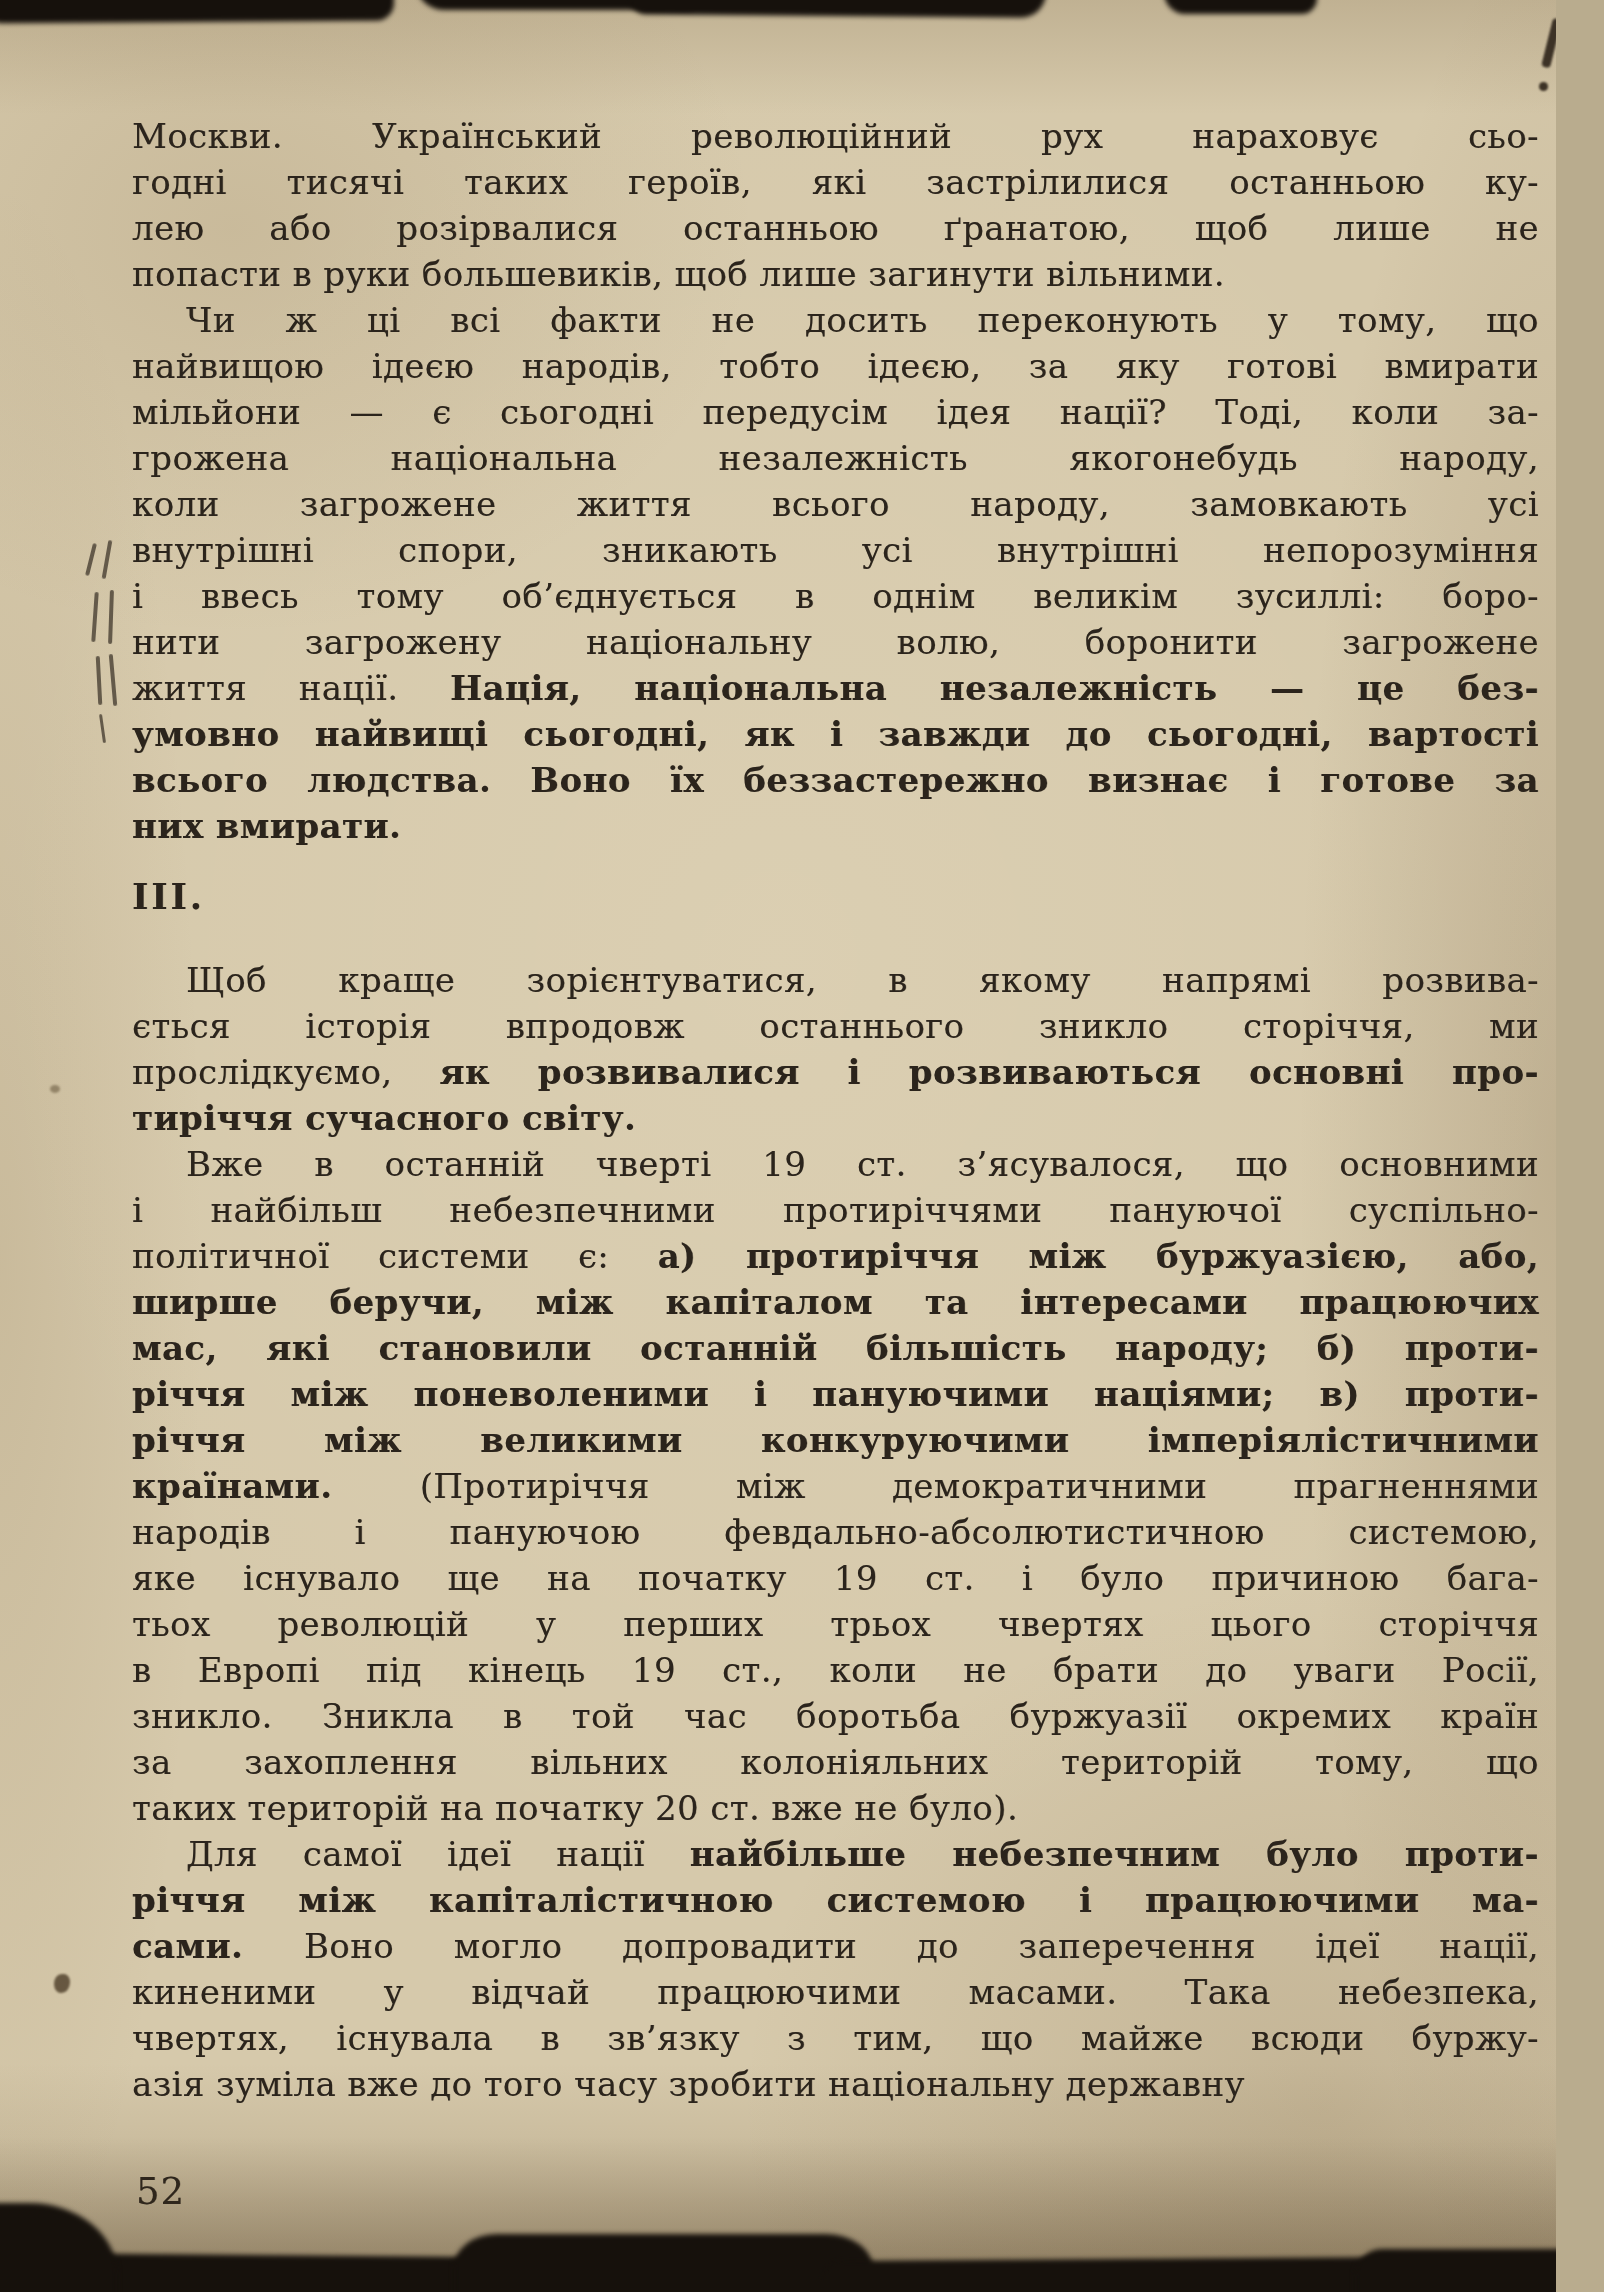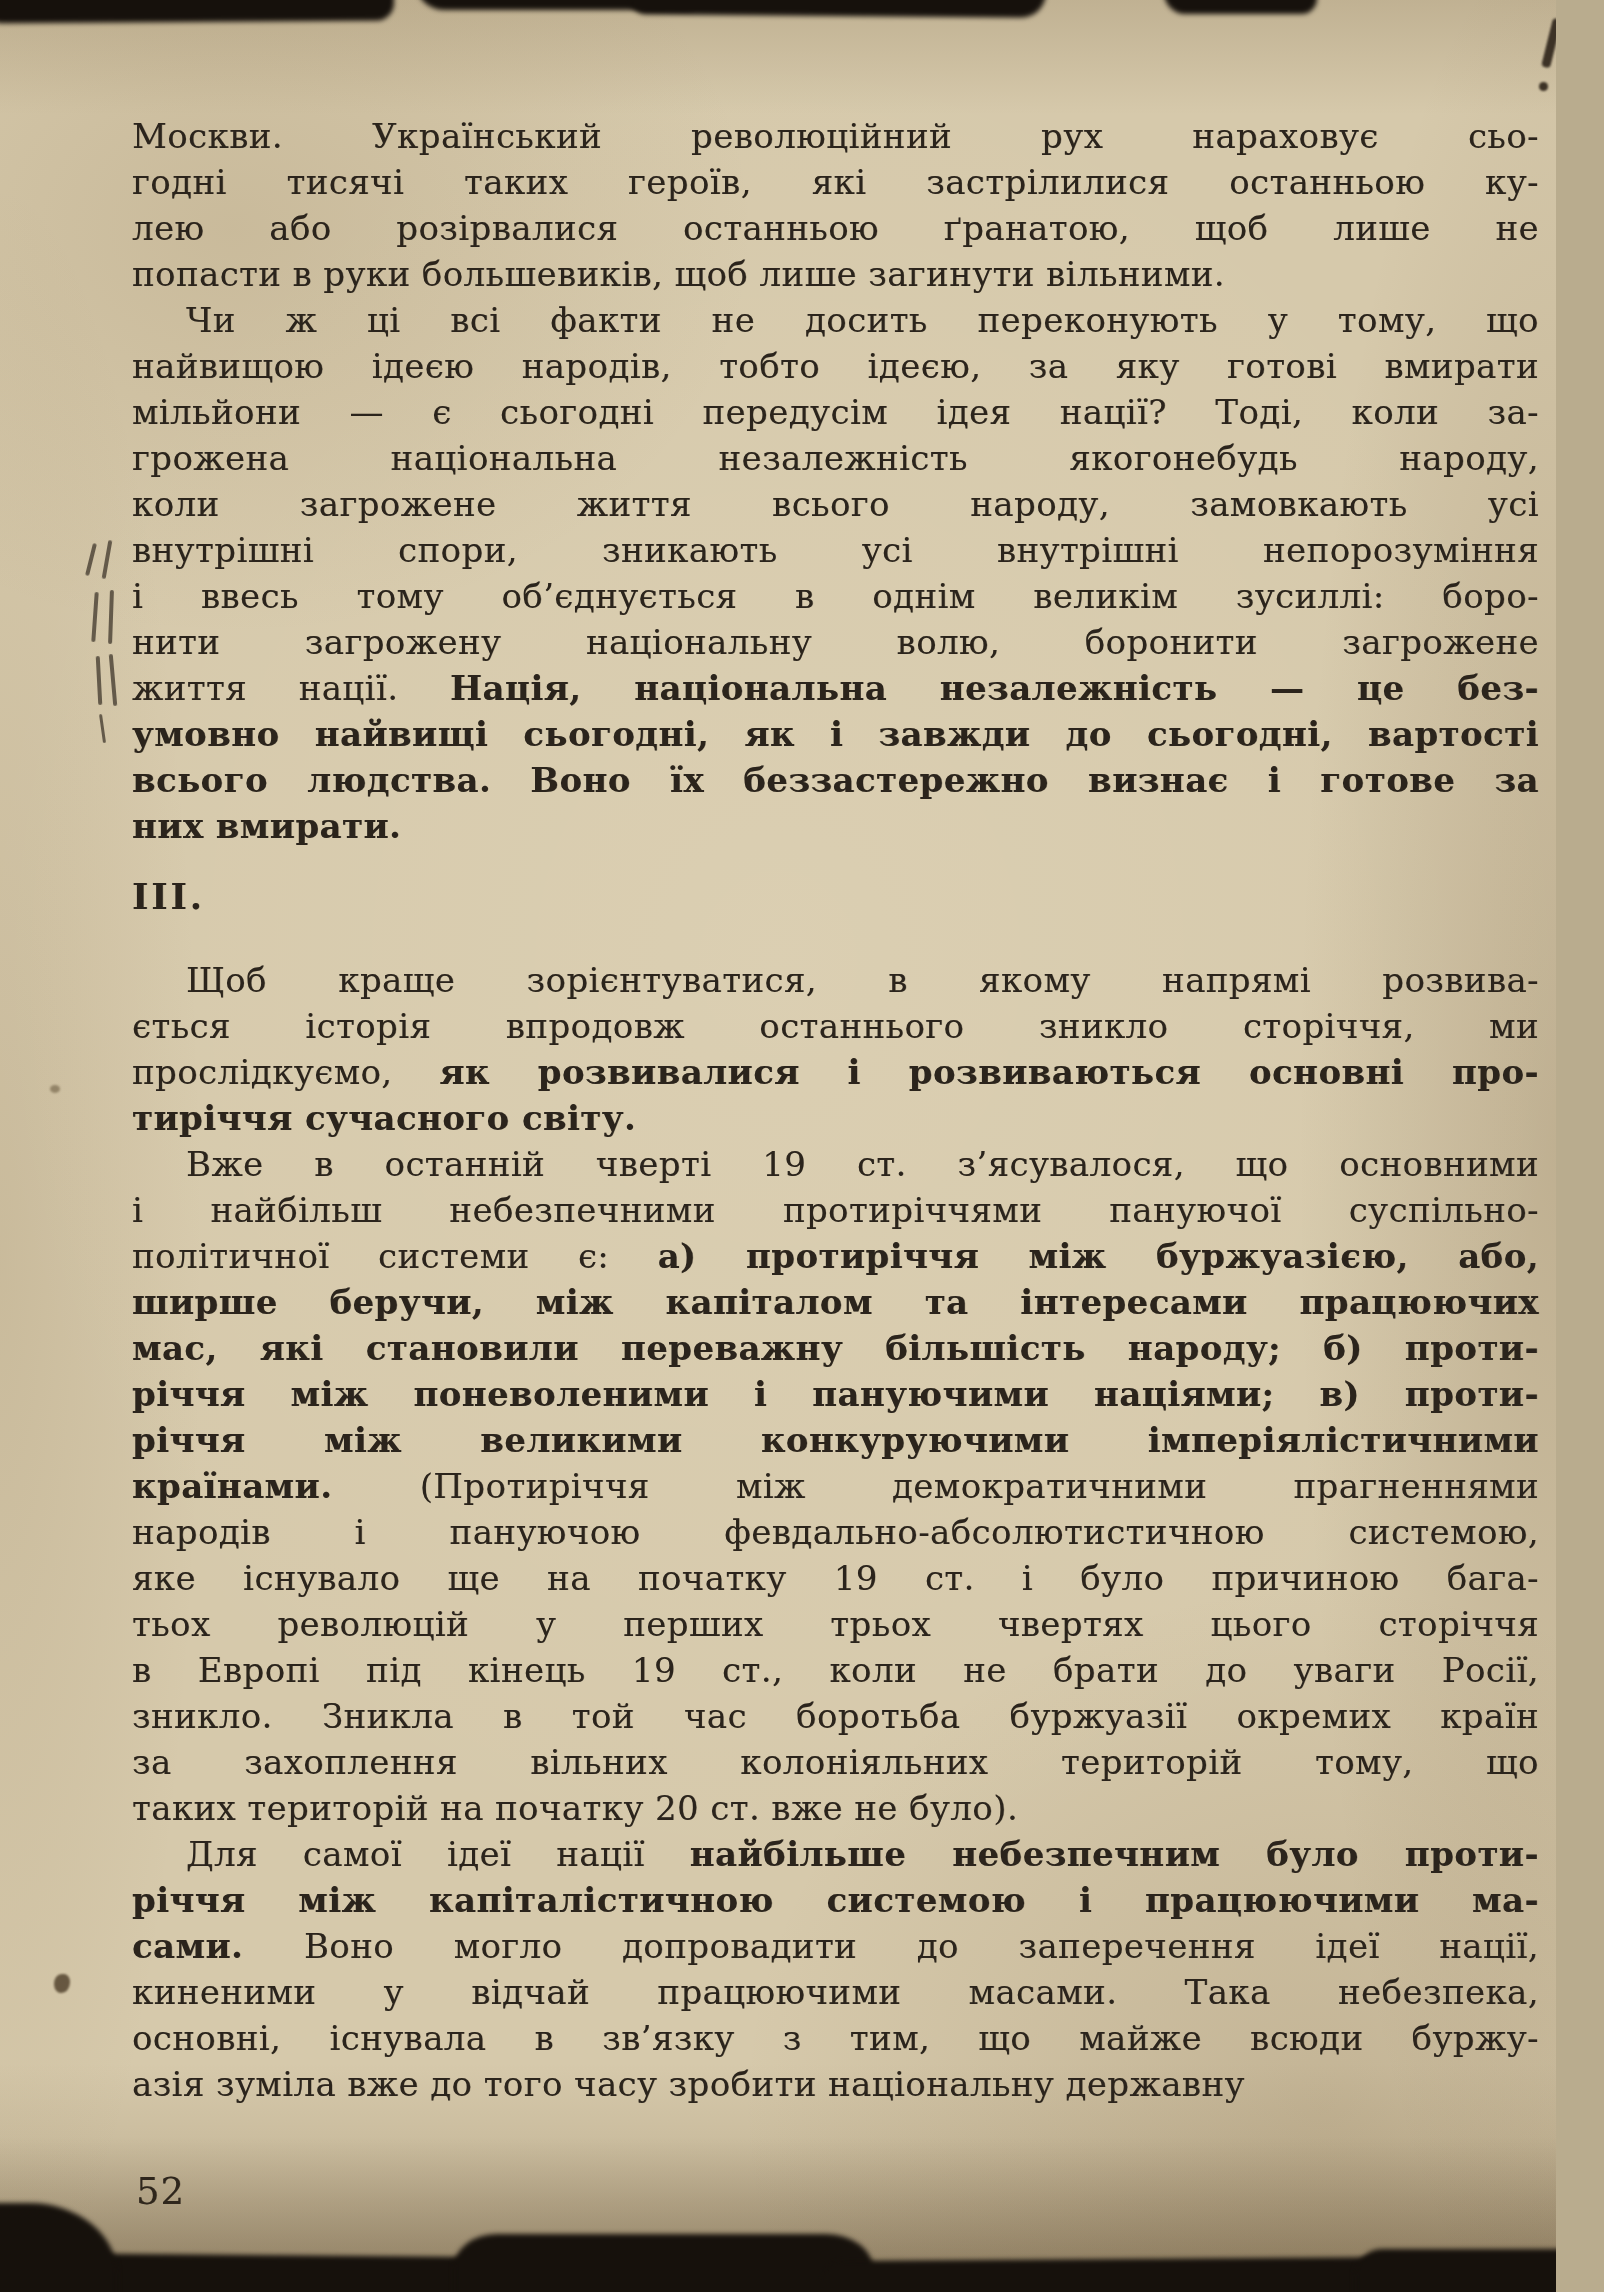--- a/index.html
+++ b/index.html
@@ -107,38 +107,38 @@
         <div class="line indent"><span>Щоб краще зорієнтуватися, в якому напрямі розвива-</span></div>
         <div class="line"><span>ється історія впродовж останнього зникло сторіччя, ми</span></div>
         <div class="line"><span>прослідкуємо, </span><span class="b">як розвивалися і розвиваються основні про-</span></div>
         <div class="line last"><span class="b">тиріччя сучасного світу.</span></div>
       </div>
       <div class="paragraph">
         <div class="line indent"><span>Вже в останній чверті 19 ст. з’ясувалося, що основними</span></div>
         <div class="line"><span>і найбільш небезпечними протиріччями пануючої суспільно-</span></div>
         <div class="line"><span>політичної системи є: </span><span class="b">а) протиріччя між буржуазією, або,</span></div>
         <div class="line"><span class="b">ширше беручи, між капіталом та інтересами працюючих</span></div>
-        <div class="line"><span class="b">мас, які становили переважну більшість народу; б) проти-</span></div>
+        <div class="line"><span class="b">мас, які становили останній більшість народу; б) проти-</span></div>
         <div class="line"><span class="b">річчя між поневоленими і пануючими націями; в) проти-</span></div>
         <div class="line"><span class="b">річчя між великими конкуруючими імперіялістичними</span></div>
         <div class="line"><span class="b">країнами. </span><span>(Протиріччя між демократичними прагненнями</span></div>
         <div class="line"><span>народів і пануючою февдально-абсолютистичною системою,</span></div>
         <div class="line"><span>яке існувало ще на початку 19 ст. і було причиною бага-</span></div>
         <div class="line"><span>тьох революцій у перших трьох чвертях цього сторіччя</span></div>
         <div class="line"><span>в Европі під кінець 19 ст., коли не брати до уваги Росії,</span></div>
         <div class="line"><span>зникло. Зникла в той час боротьба буржуазії окремих країн</span></div>
         <div class="line"><span>за захоплення вільних колоніяльних територій тому, що</span></div>
         <div class="line last"><span>таких територій на початку 20 ст. вже не було).</span></div>
       </div>
       <div class="paragraph">
         <div class="line indent"><span>Для самої ідеї нації </span><span class="b">найбільше небезпечним було проти-</span></div>
         <div class="line"><span class="b">річчя між капіталістичною системою і працюючими ма-</span></div>
         <div class="line"><span class="b">сами. </span><span>Воно могло допровадити до заперечення ідеї нації,</span></div>
         <div class="line"><span>киненими у відчай працюючими масами. Така небезпека,</span></div>
-        <div class="line"><span>основні, існувала в зв’язку з тим, що майже всюди буржу-</span></div>
+        <div class="line"><span>чвертях, існувала в зв’язку з тим, що майже всюди буржу-</span></div>
         <div class="line last"><span>азія зуміла вже до того часу зробити національну державну</span></div>
       </div>
     </div>
 
   <div class="pagenum">52</div>
 
   <div>
     <i class="pm pm1"></i>
     <i class="pm pm2"></i>
     <i class="pm pm3"></i>

